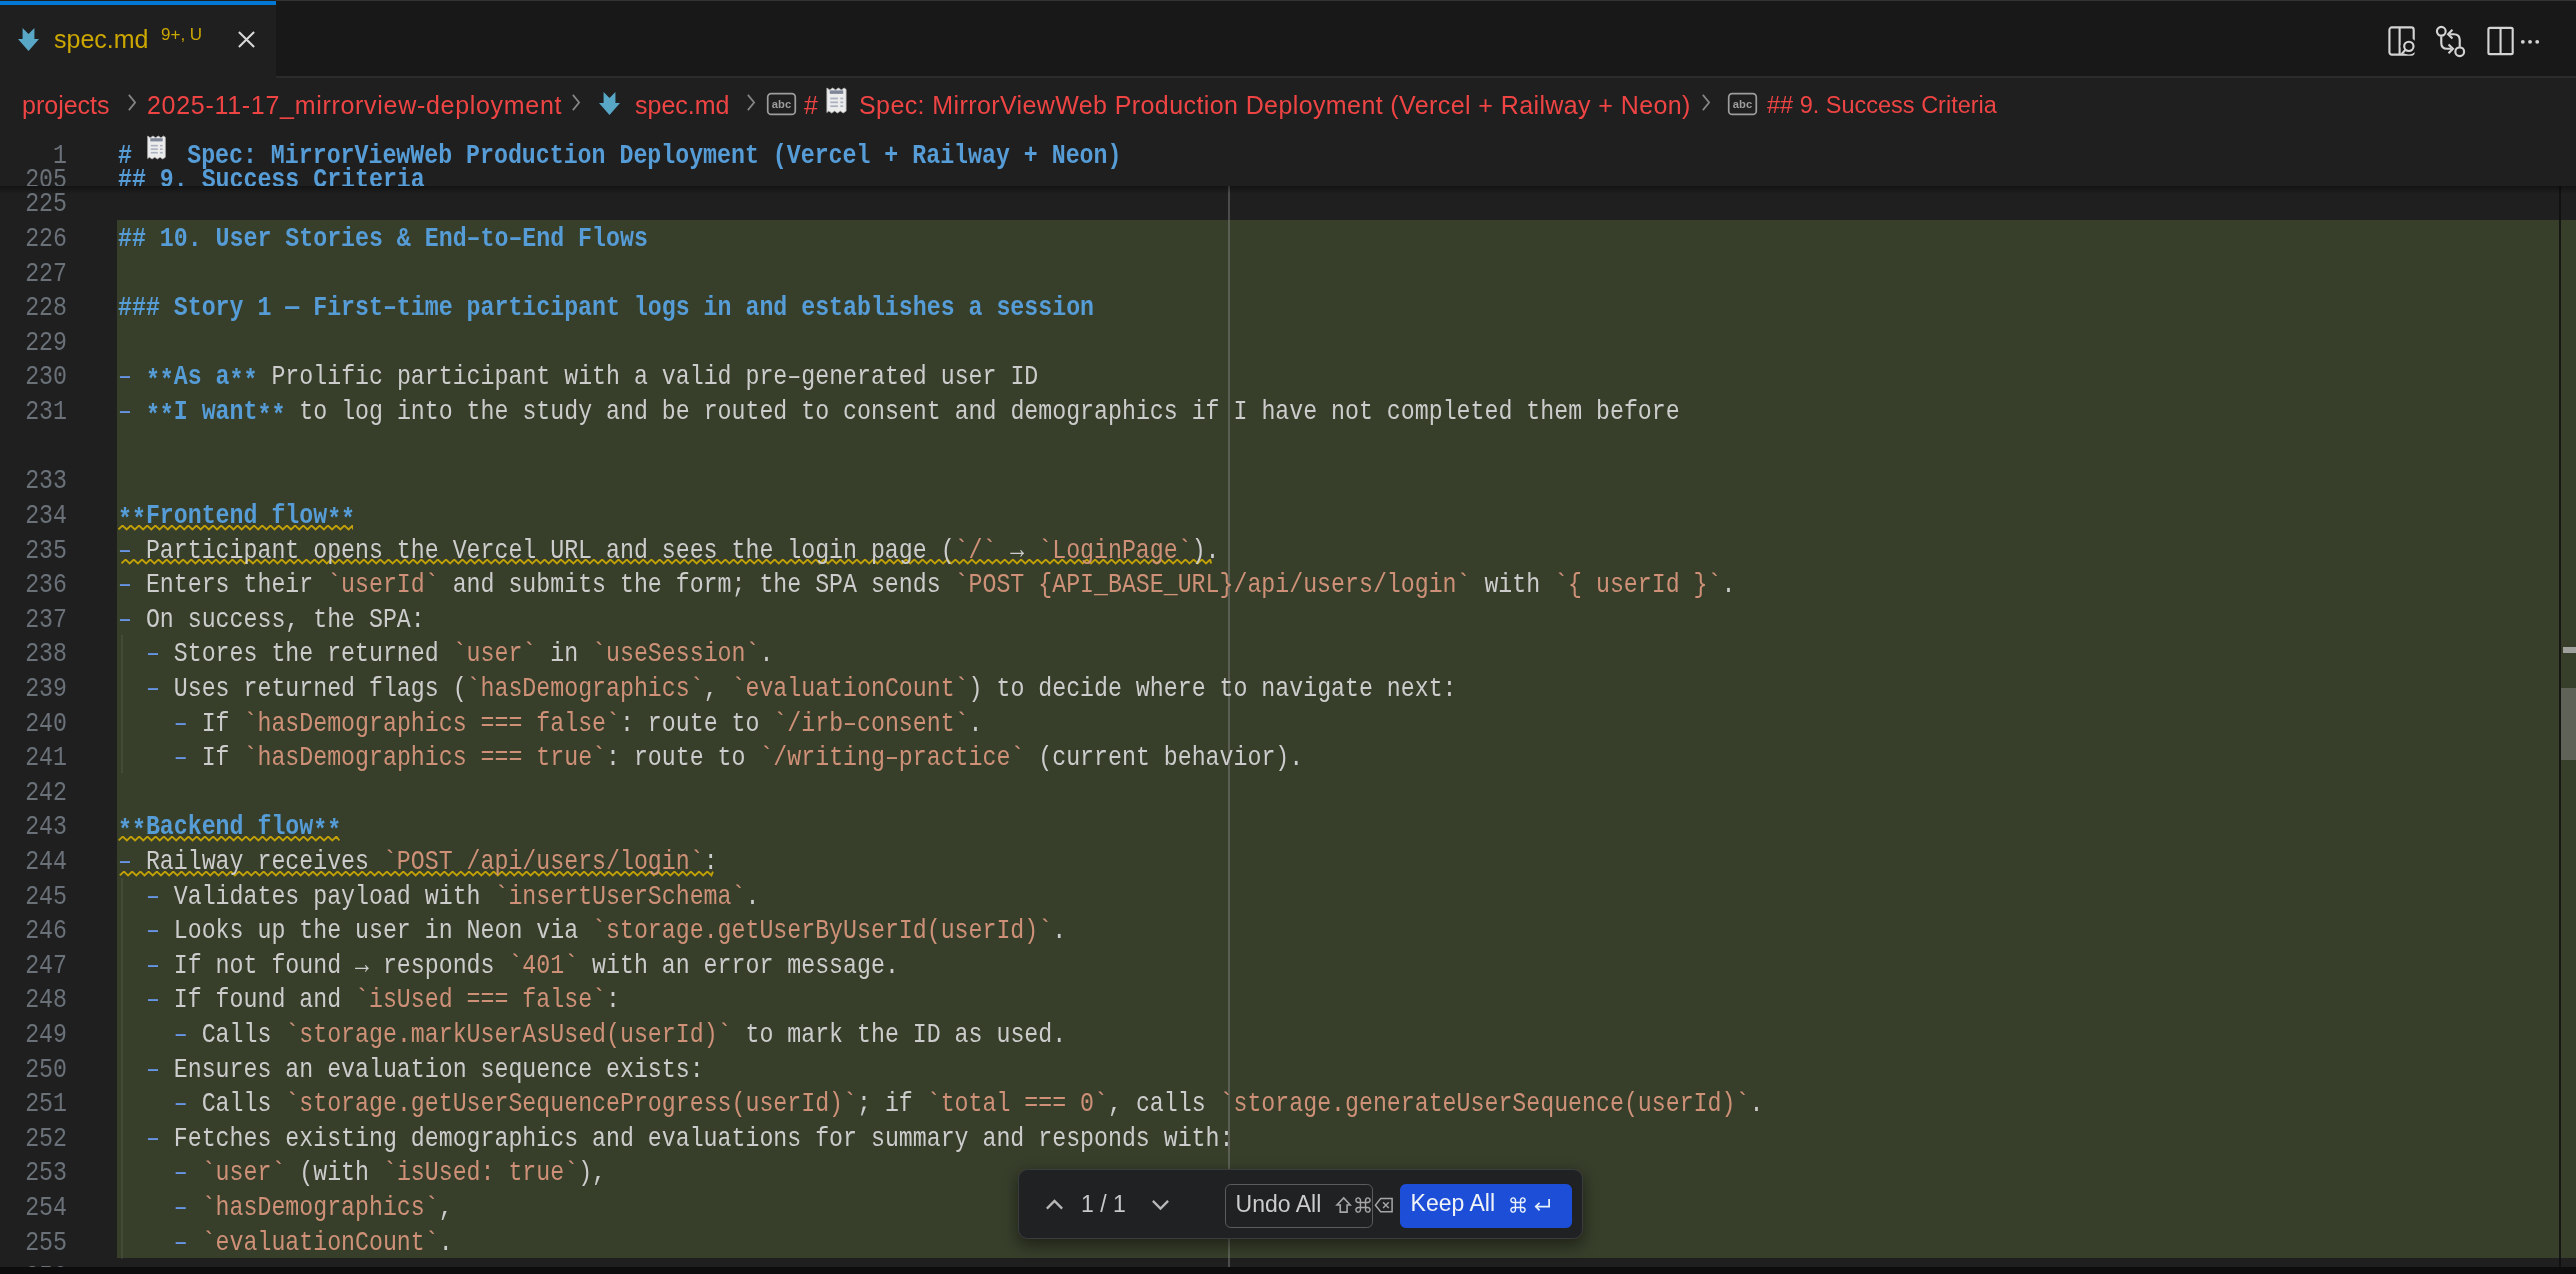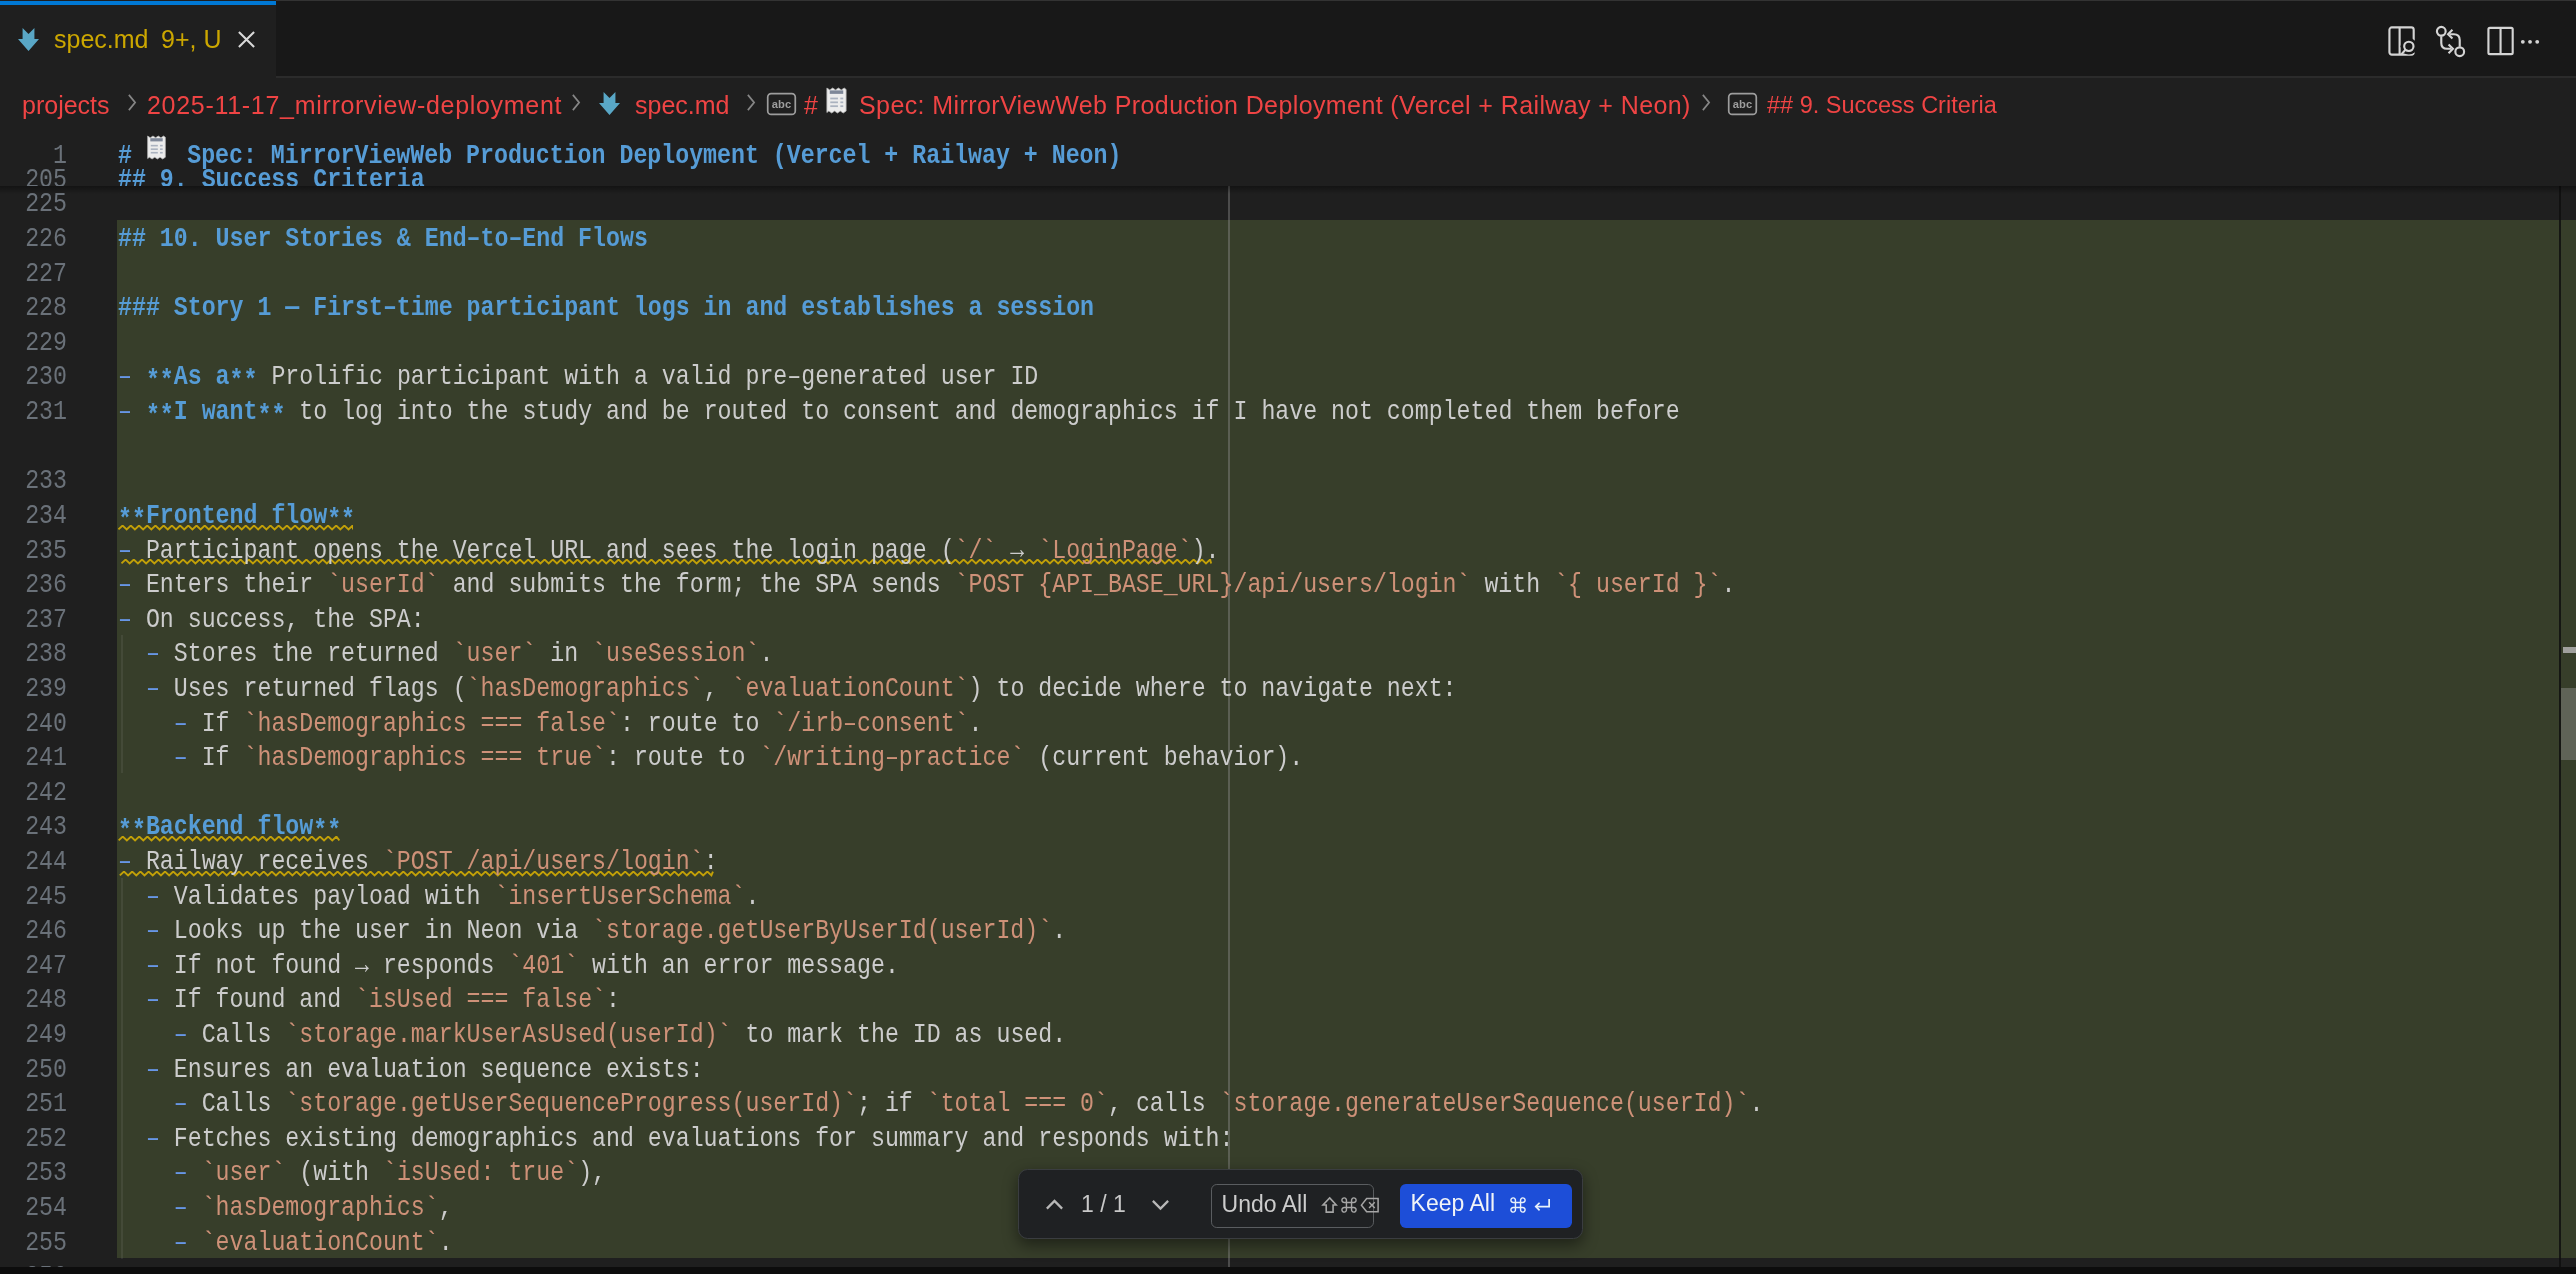--- a/index.html
+++ b/index.html
@@ -89,21 +89,21 @@
 <div class="abs" style="left:0;top:186px;width:2576px;height:7.7px;background:linear-gradient(rgba(0,0,0,0.38),rgba(0,0,0,0))"></div>
 <div class="abs" style="left:0;top:0;width:2576px;height:78px;background:#181818">
   <div class="abs" style="left:0;top:0;width:2576px;height:1px;background:#333"></div>
   <div class="abs" style="left:276px;top:76px;width:2300px;height:1.9px;background:#2b2b2b"></div>
   <div class="abs" style="left:0;top:0;width:276px;height:78px;background:#1f1f1f">
     <div class="abs" style="left:0;top:1px;width:276px;height:3.8px;background:#0078d4"></div>
     <svg class="abs" style="left:18px;top:28px" width="21" height="23" viewBox="0 0 22 24">
           <path d="M4.8,0 L11,6.2 L17.2,0 L17.2,11.6 L22,11.6 L11,24 L0,11.6 L4.8,11.6 Z" fill="#59a7c6"></path>
         </svg>
     <div class="abs" style="left:54px;top:25px;font-size:25px;color:#cca700">spec.md</div>
-    <div class="abs" style="left:161px;top:25px;font-size:25px;color:#cca700">9+, U</div>
+    <div class="abs" style="left:161px;top:25px;font-size:17px;color:#cca700">9+, U</div>
     <svg class="abs" style="left:237px;top:30px" width="19" height="19" viewBox="0 0 20 20">
           <path d="M2,2 L18,18 M18,2 L2,18" stroke="#d8d8d8" stroke-width="2.2"></path>
         </svg>
   </div>
   <svg class="abs" style="left:2387px;top:25px" width="33" height="33" viewBox="0 0 34 34">
    <rect x="2.5" y="2.5" width="25" height="28" rx="2.5" fill="none" stroke="#d4d4d4" stroke-width="2.2"></rect>
    <line x1="13" y1="2.5" x2="13" y2="30.5" stroke="#d4d4d4" stroke-width="2.2"></line>
    <circle cx="22.5" cy="22" r="8.5" fill="#181818"></circle>
    <circle cx="22.5" cy="22" r="4.8" fill="none" stroke="#d4d4d4" stroke-width="2.2"></circle>
    <line x1="19" y1="25.5" x2="15" y2="30" stroke="#d4d4d4" stroke-width="2.2"></line>
@@ -168,21 +168,21 @@
   <div class="abs crumb" style="left:1767px;top:12.5px;font-size:23.5px">## 9. Success Criteria</div>
 </div>
 <div class="abs" style="left:1018px;top:1169px;width:565px;height:70px;background:#1f2123;border:1px solid #3a3d40;border-radius:9.6px;box-shadow:0 5.8px 15.4px rgba(0,0,0,0.45)">
  <svg class="abs" style="left:25px;top:28px" width="21" height="13.5" viewBox="0 0 22 14">
         <path d="M3,11 L11,3 L19,11" fill="none" stroke="#b8b8b8" stroke-width="2.4"></path>
       </svg>
  <div class="abs" style="left:62px;top:21px;font-size:23px;color:#c8c8c8">1 / 1</div>
  <svg class="abs" style="left:131px;top:28px" width="21" height="13.5" viewBox="0 0 22 14">
         <path d="M3,3 L11,11 L19,3" fill="none" stroke="#b8b8b8" stroke-width="2.4"></path>
       </svg>
- <div class="abs" style="left:192px;top:13.5px;width:163px;height:44px;border:1.5px solid #5a5d60;border-radius:5.8px">
+ <div class="abs" style="left:206px;top:13.5px;width:148px;height:44px;border:1.5px solid #5a5d60;border-radius:5.8px">
    <div class="abs" style="left:9.6px;top:6.7px;font-size:23px;color:#cccccc">Undo All</div>
    <svg class="abs" style="left:109px;top:11.5px" width="17.3" height="19" viewBox="0 0 18 20">
           <path d="M9,2 L16,9.5 H12.6 V17 H5.4 V9.5 H2 Z" fill="none" stroke="#a6a6a6" stroke-width="1.7"></path>
         </svg>
    <svg class="abs" style="left:128px;top:11.5px" width="18" height="18" viewBox="0 0 19 19">
           <path d="M6.8,6.8 H12.2 V12.2 H6.8 Z M6.8,6.8 H4.6 A2.4,2.4 0 1 1 6.8,4.6 Z M12.2,6.8 V4.6 A2.4,2.4 0 1 1 14.4,6.8 Z M12.2,12.2 H14.4 A2.4,2.4 0 1 1 12.2,14.4 Z M6.8,12.2 V14.4 A2.4,2.4 0 1 1 4.6,12.2 Z" fill="none" stroke="#a6a6a6" stroke-width="1.5"></path>
         </svg>
    <svg class="abs" style="left:148px;top:12.5px" width="20" height="16.3" viewBox="0 0 21 17">
           <path d="M7,1.5 H19 V15.5 H7 L1.5,8.5 Z" fill="none" stroke="#a6a6a6" stroke-width="1.6"></path>
           <path d="M9.5,5.5 L15.5,11.5 M15.5,5.5 L9.5,11.5" stroke="#a6a6a6" stroke-width="1.5"></path>

